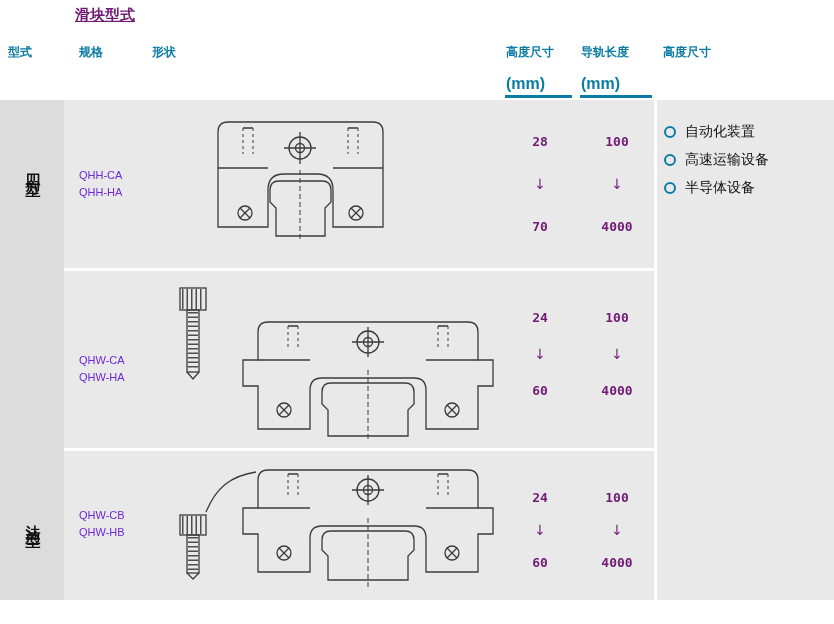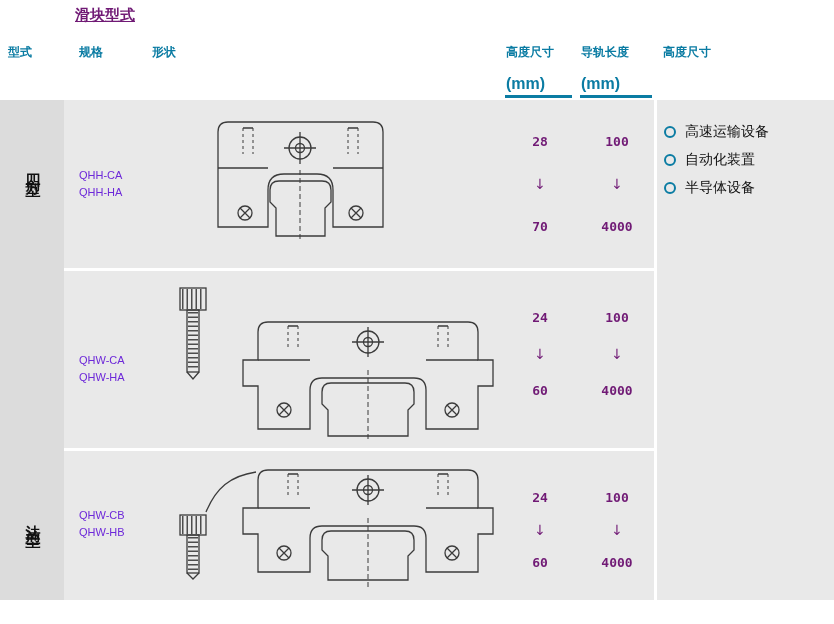--- a/index.html
+++ b/index.html
@@ -95,25 +95,25 @@
   </div>
   <div class="vals" style="left:582px;top:134px;width:70px;height:100px;">
     <span>100</span>
     <span class="arrow">↓</span>
     <span>4000</span>
   </div>
 
   <div class="apps">
     <div class="app-item">
       <span class="bullet"></span>
-      <span class="app-label">高速运输设备</span>
+      <span class="app-label">自动化装置</span>
     </div>
     <div class="app-item">
       <span class="bullet"></span>
-      <span class="app-label">自动化装置</span>
+      <span class="app-label">高速运输设备</span>
     </div>
     <div class="app-item">
       <span class="bullet"></span>
       <span class="app-label">半导体设备</span>
     </div>
   </div>
 
   <div class="spec" style="top:352px;">
     <div>QHW-CA</div>
     <div>QHW-HA</div>

